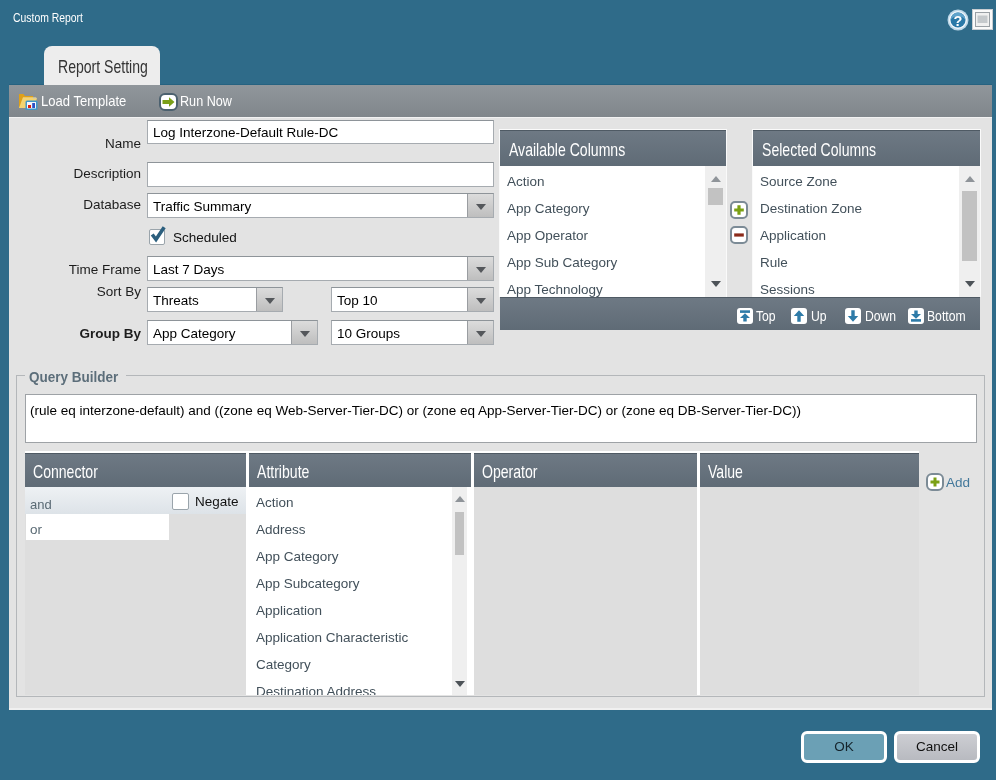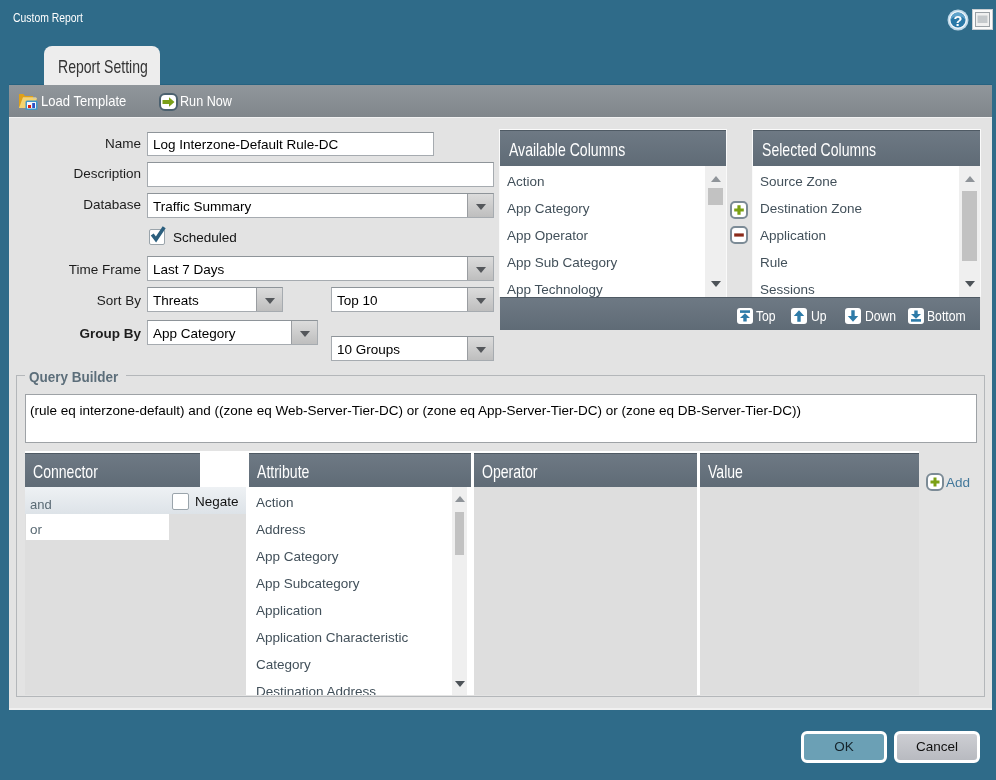--- a/index.html
+++ b/index.html
@@ -113,24 +113,24 @@
     </svg>
     <span class="txt" style="left:171px;"><span class="cnd87">Run Now</span></span>
   </div>
 
   <div class="abs panel"></div>
 
   <div class="lbl" style="left:10px; top:136px;">Name</div>
   <div class="lbl" style="left:10px; top:166px;">Description</div>
   <div class="lbl" style="left:10px; top:197px;">Database</div>
   <div class="lbl" style="left:10px; top:262px;">Time Frame</div>
-  <div class="lbl" style="left:10px; top:293px;">Sort By</div>
+  <div class="lbl" style="left:10px; top:284px;">Sort By</div>
   <div class="lbl" style="left:10px; top:326px;font-weight:bold;">Group By</div>
 
-  <div class="field" style="left:147px; top:132px; width:287px; height:24px;padding-left:8px;">
+  <div class="field" style="left:147px; top:120px; width:347px; height:24px;padding-left:8px;">
       <span class="v">Log Interzone-Default Rule-DC</span>
     </div>
   <div class="field" style="left:147px; top:162px; width:347px; height:25px;"></div>
   <div class="field" style="left:147px; top:193px; width:347px; height:25px;">
       <span class="v">Traffic Summary</span>
       <span class="dd"></span>
     </div>
 
   <div class="chk" style="left:149px; top:229px;"></div>
   <svg class="abs" style="left:149px; top:224px;" width="22" height="22" viewBox="0 0 22 22">
@@ -149,21 +149,21 @@
     </div>
   <div class="field" style="left:331px; top:287px; width:163px; height:25px;">
       <span class="v">Top 10</span>
       <span class="dd"></span>
     </div>
 
   <div class="field" style="left:147px; top:320px; width:171px; height:25px;">
       <span class="v">App Category</span>
       <span class="dd"></span>
     </div>
-  <div class="field" style="left:331px; top:336px; width:163px; height:25px;">
+  <div class="field" style="left:331px; top:320px; width:163px; height:25px;">
       <span class="v">10 Groups</span>
       <span class="dd"></span>
     </div>
 
   <div class="lpanel" style="left:500px; top:130px; width:226px; height:167px;">
     <div class="lhead">
         <span class="cnd">Available Columns</span>
       </div>
     <div class="lbody">
       <div class="litem" style="top:8px;">Action</div>
@@ -234,21 +234,21 @@
   <div class="qb-border"></div>
   <div class="qb-topline" style="left:16px; width:9px;"></div>
   <div class="qb-topline" style="left:126px; width:859px;"></div>
   <div class="qb-legend"><span class="cnd90">Query Builder</span></div>
   <div class="qtext">
       <span style="position:absolute; left:4px; top:8px; white-space:nowrap;">(rule eq interzone-default) and ((zone eq Web-Server-Tier-DC) or (zone eq App-Server-Tier-DC) or (zone eq DB-Server-Tier-DC))</span>
     </div>
 
   <div class="abs" style="left:25px; top:451px; width:894px; height:244px; background:#fff;"></div>
 
-  <div class="ghead" style="left:25px; width:175px;">
+  <div class="ghead" style="left:25px; width:221px;">
       <span class="cnd">Connector</span>
     </div>
   <div class="ghead" style="left:249px; width:222px;">
       <span class="cnd">Attribute</span>
     </div>
   <div class="ghead" style="left:474px; width:223px;">
       <span class="cnd">Operator</span>
     </div>
   <div class="ghead" style="left:700px; width:219px;">
       <span class="cnd">Value</span>

